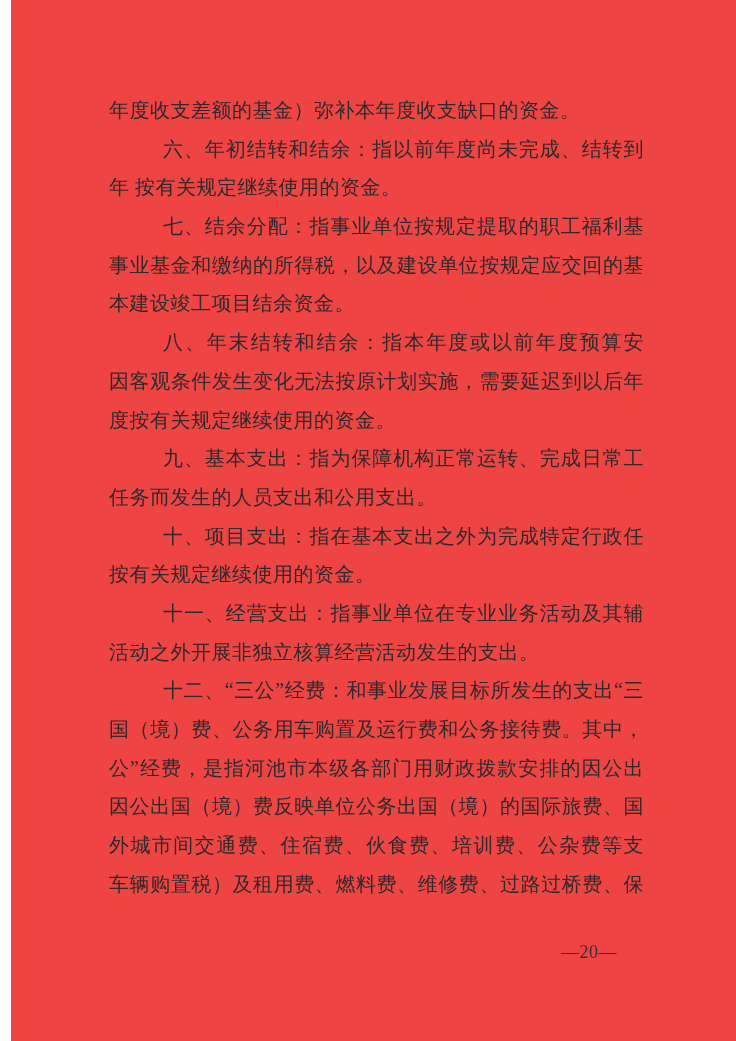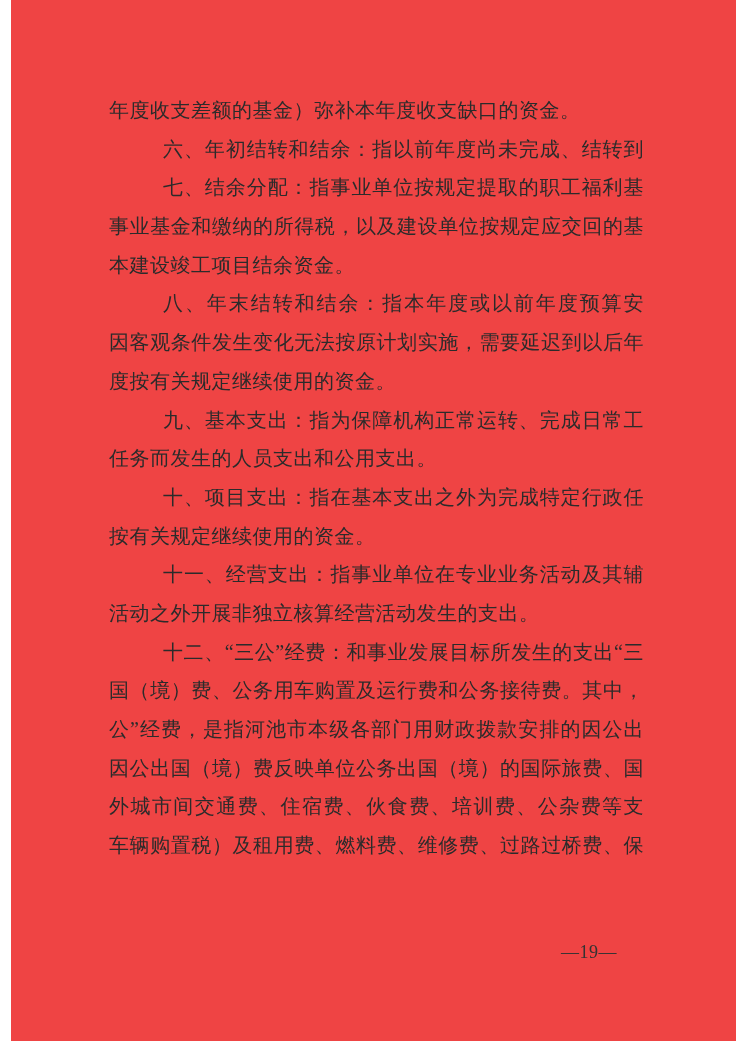--- a/index.html
+++ b/index.html
@@ -49,33 +49,34 @@
     letter-spacing: 0.5px;
   }
 </style>
 </head>
 <body>
 
 <div class="page">
   <div class="textblock">
     <div class="line">年度收支差额的基金）弥补本年度收支缺口的资金。</div>
     <div class="line j ind">六、年初结转和结余：指以前年度尚未完成、结转到本</div>
+    <div class="line">年 按有关规定继续使用的资金。</div>
     <div class="line j ind">七、结余分配：指事业单位按规定提取的职工福利基金、</div>
     <div class="line j">事业基金和缴纳的所得税，以及建设单位按规定应交回的基</div>
     <div class="line">本建设竣工项目结余资金。</div>
     <div class="line j ind">八、年末结转和结余：指本年度或以前年度预算安排、</div>
     <div class="line j">因客观条件发生变化无法按原计划实施，需要延迟到以后年</div>
     <div class="line">度按有关规定继续使用的资金。</div>
     <div class="line j ind">九、基本支出：指为保障机构正常运转、完成日常工作</div>
     <div class="line">任务而发生的人员支出和公用支出。</div>
     <div class="line j ind">十、项目支出：指在基本支出之外为完成特定行政任务</div>
     <div class="line">按有关规定继续使用的资金。</div>
     <div class="line j ind">十一、经营支出：指事业单位在专业业务活动及其辅助</div>
     <div class="line">活动之外开展非独立核算经营活动发生的支出。</div>
     <div class="line j ind">十二、“三公”经费：和事业发展目标所发生的支出“三</div>
     <div class="line j">国（境）费、公务用车购置及运行费和公务接待费。其中，</div>
     <div class="line j">公”经费，是指河池市本级各部门用财政拨款安排的因公出</div>
     <div class="line j">因公出国（境）费反映单位公务出国（境）的国际旅费、国</div>
     <div class="line j">外城市间交通费、住宿费、伙食费、培训费、公杂费等支出；</div>
     <div class="line j">车辆购置税）及租用费、燃料费、维修费、过路过桥费、保</div>
   </div>
-  <div class="pagenum">—19—</div>
+  <div class="pagenum">—20—</div>
 </div>
 
 </body></html>

